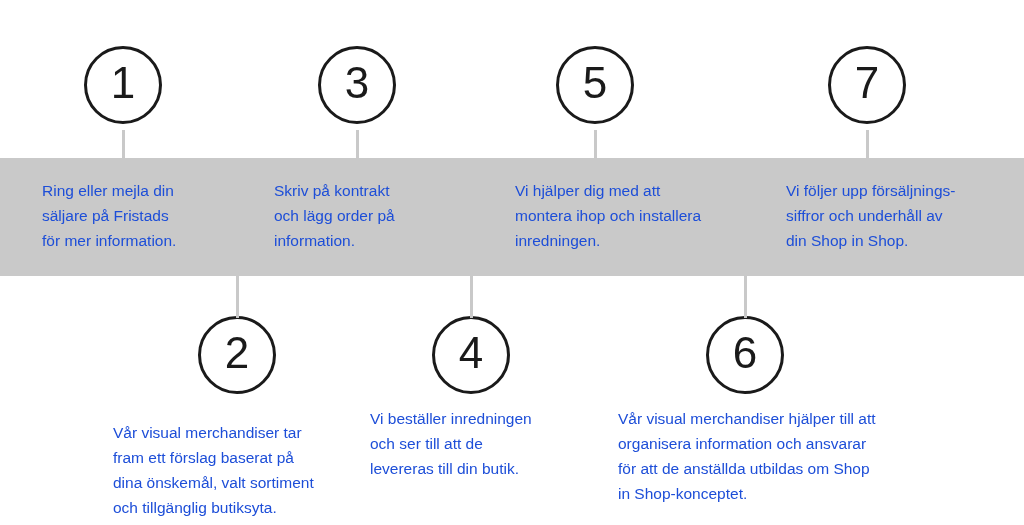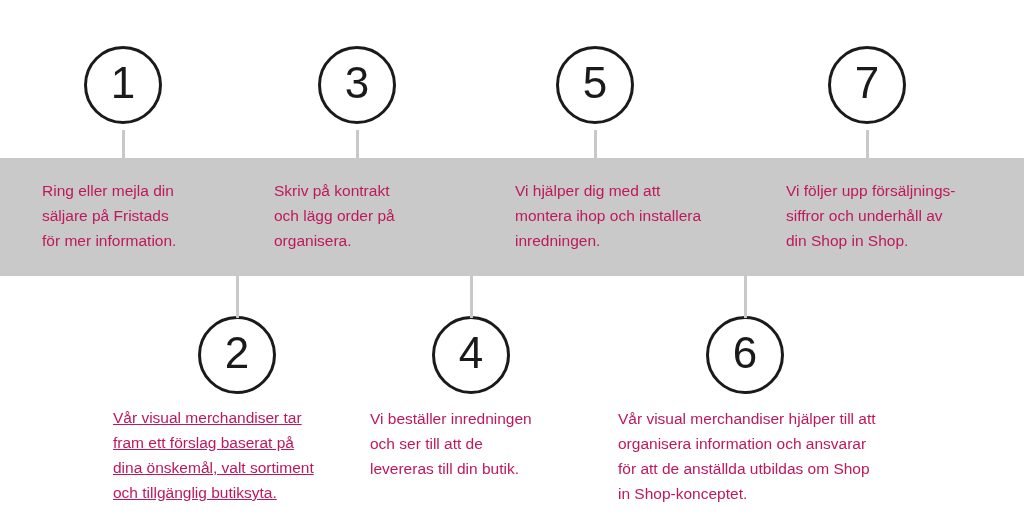--- a/index.html
+++ b/index.html
@@ -53,21 +53,21 @@
   .connector {
     position: absolute;
     width: 3px;
     background: #c9c9c9;
   }
   
   .step-text {
     position: absolute;
     font-size: 15.5px;
     line-height: 25px;
-    color: #be185d;
+    color: #1d4ed8;
     white-space: pre-line;
     font-family: "Liberation Sans", sans-serif;
   }
 </style>
 </head>
 <body>
 
 <div id="stage">
 
   <div class="band"></div>
@@ -77,32 +77,32 @@
   </div>
   <div class="connector" style="left:122px; top:130px; height:40px;"></div>
   <div class="step-text" style="left:42px; top:178px; width:220px;">Ring eller mejla din
 säljare på Fristads
 för mer information.</div>
 
   <div class="circle" style="left:198px; top:316px;">
     <span>2</span>
   </div>
   <div class="connector" style="left:236px; top:276px; height:42px;"></div>
-  <div class="step-text" style="left:113px; top:405px; width:250px;text-decoration:underline;">Vår visual merchandiser tar
+  <div class="step-text" style="left:113px; top:420px; width:250px;">Vår visual merchandiser tar
 fram ett förslag baserat på
 dina önskemål, valt sortiment
 och tillgänglig butiksyta.</div>
 
   <div class="circle" style="left:318px; top:46px;">
     <span>3</span>
   </div>
   <div class="connector" style="left:356px; top:130px; height:40px;"></div>
   <div class="step-text" style="left:274px; top:178px; width:210px;">Skriv på kontrakt
 och lägg order på
-organisera.</div>
+information.</div>
 
   <div class="circle" style="left:432px; top:316px;">
     <span>4</span>
   </div>
   <div class="connector" style="left:470px; top:276px; height:42px;"></div>
   <div class="step-text" style="left:370px; top:406px; width:250px;">Vi beställer inredningen
 och ser till att de
 levereras till din butik.</div>
 
   <div class="circle" style="left:556px; top:46px;">

